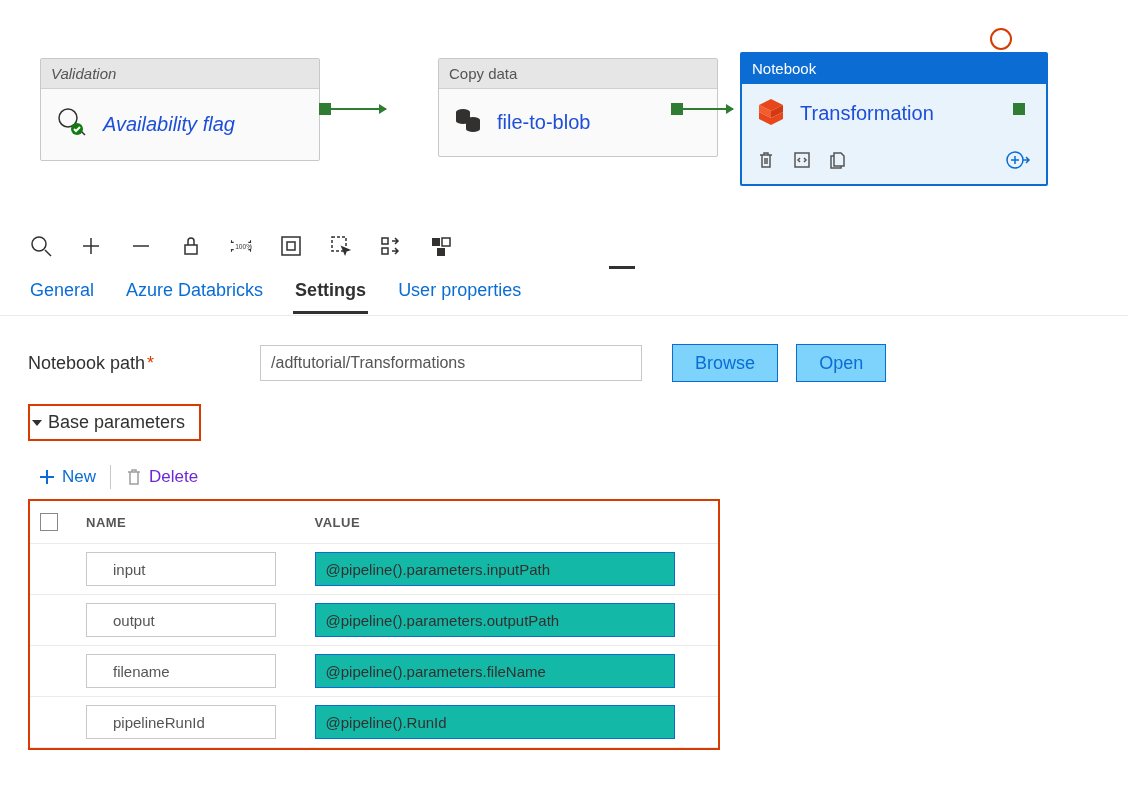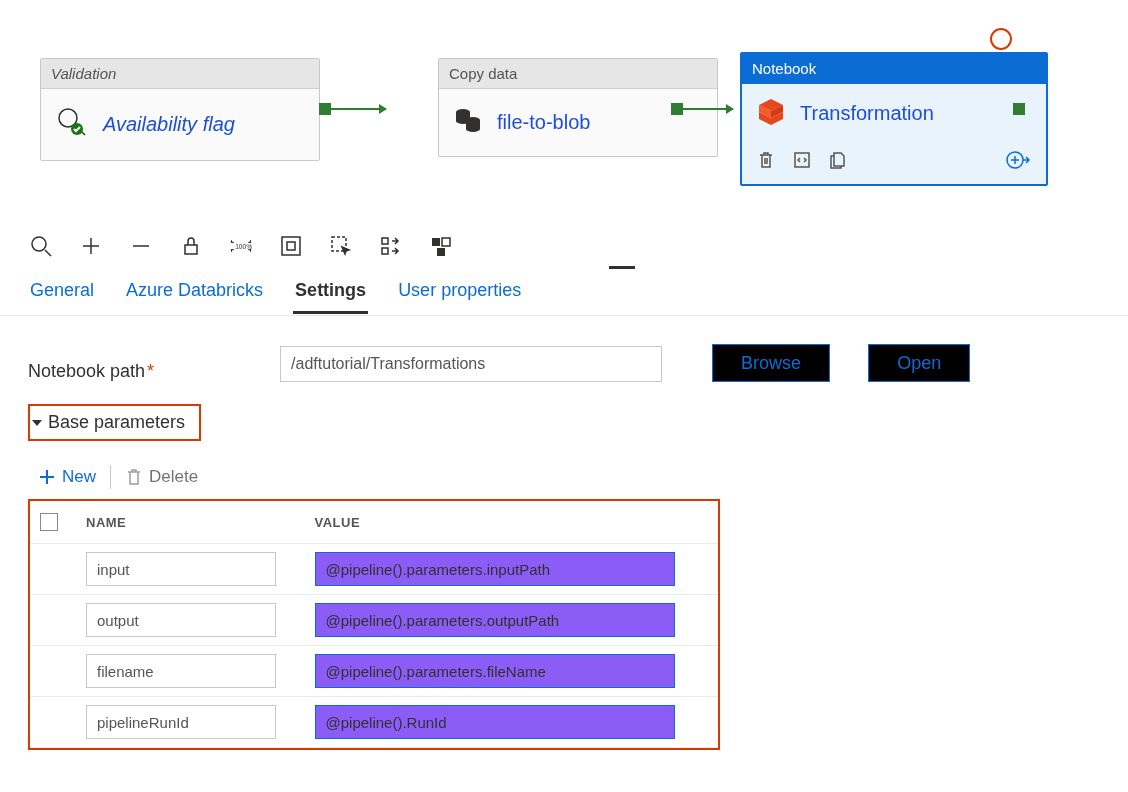--- a/index.html
+++ b/index.html
@@ -130,43 +130,42 @@
     width:26px;height:3px;
     background:#323130;
   }
 
   
   .settings {
     padding:28px 28px;
   }
   .row-path {
     display:flex;
-    align-items:flex-end;
-    gap:20px;
+    align-items:center;
   }
   .label {
     font-size:18px;
     color:#323130;
   }
   .req { color:#d83b01; margin-left:2px; }
   .text-input {
     border:1px solid #c8c8c8;
     height:36px;
     padding:0 10px;
     font-size:16px;
     color:#555;
     background:#fff;
   }
   .path-input { width:382px; margin-left:106px;}
   .btn-outline {
     border:1px solid #0b6dd4;
     color:#0b6dd4;
-    background:#000000;
+    background:#7dd3fc;
     height:38px;
-    padding:0 28px;
+    padding:0 22px;
     font-size:18px;
     cursor:pointer;
   }
 
   .base-params {
     margin-top:22px;
     display:inline-flex;
     align-items:center;
     gap:8px;
     font-size:18px;
@@ -183,21 +182,21 @@
 
   .param-actions {
     display:flex;
     align-items:center;
     gap:14px;
     margin:24px 0 10px 10px;
     font-size:17px;
   }
   .param-actions .new { color:#0b6dd4; display:flex; align-items:center; gap:6px; cursor:pointer;}
   .param-actions .sep { width:1px; height:24px; background:#c8c8c8; }
-  .param-actions .del { color:#737373; display:flex; align-items:center; gap:6px; }
+  .param-actions .del { color:#6d28d9; display:flex; align-items:center; gap:6px; }
 
   .param-table-wrap {
     border:2px solid #d83b01;
     position:relative;
   }
   .param-table {
     width:100%;
     border-collapse:collapse;
   }
   .param-table th {
@@ -211,30 +210,30 @@
   }
   .param-table th.chk { width:46px; }
   .param-table td {
     padding:8px 10px;
     border-bottom:1px solid #edebe9;
   }
   .param-name {
     width:190px;
     height:34px;
     border:1px solid #c8c8c8;
-    padding:0 10px;
+    padding:0 26px;
     font-size:15px;
     color:#555;
     background:#fff;
   }
   .param-value {
     width:360px;
     height:34px;
     border:1px solid #0b6dd4;
-    background:#8b5cf6;
+    background:#14b8a6;
     padding:0 10px;
     font-size:15px;
     color:#323130;
   }
   .chkbox {
     width:18px;height:18px;border:1px solid #8a8886;
   }
 
   
   .icon-stroke { stroke:#323130; stroke-width:1.5; fill:none; }

